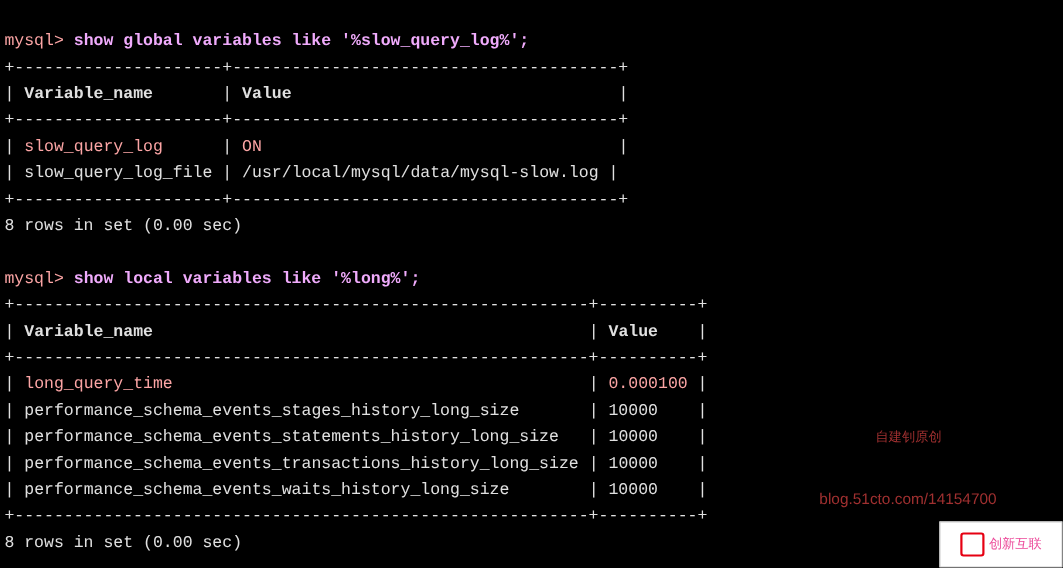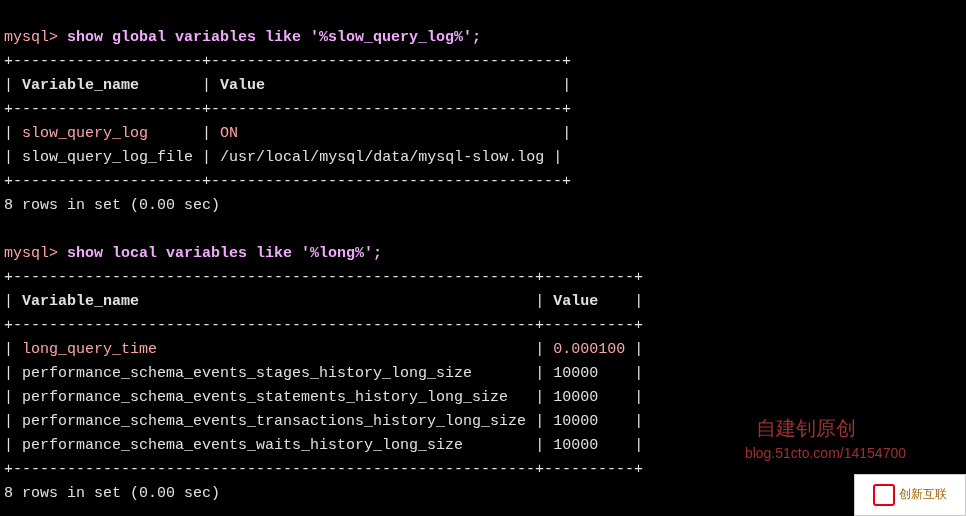--- a/index.html
+++ b/index.html
@@ -20,23 +20,23 @@
     white-space: pre;
   }
   .prompt { color: #fca5a5; text-align: right; }
   .cmd { color: #f0abfc; font-weight: bold; }
   .yellow { color: #fca5a5; font-weight: normal; }
   .white { color: #e0e0e0; font-weight: bold; }
   .border { color: #e0e0e0; }
   .watermark1 {
     position: absolute;
     right: 110px;
-    top: 412px;
+    top: 388px;
     color: #a03030;
-    font-size: 20px;
+    font-size: 12px;
     font-family: sans-serif;
     pointer-events: none;
   }
   .watermark2 {
     position: absolute;
     right: 60px;
     top: 442px;
     color: #a03030;
     font-size: 14px;
     font-family: sans-serif;
@@ -48,21 +48,21 @@
     bottom: 0;
     width: 110px;
     height: 40px;
     background: #fff;
     border: 1px solid #ccc;
     display: flex;
     align-items: center;
     justify-content: center;
     font-family: sans-serif;
     font-size: 12px;
-    color: #a16207;
+    color: #ec4899;
     pointer-events: none;
     text-align: right;
   }
   .logo-icon {
     width: 18px;
     height: 18px;
     border: 2px solid #e60012;
     border-radius: 3px;
     margin-right: 4px;
     position: relative;

